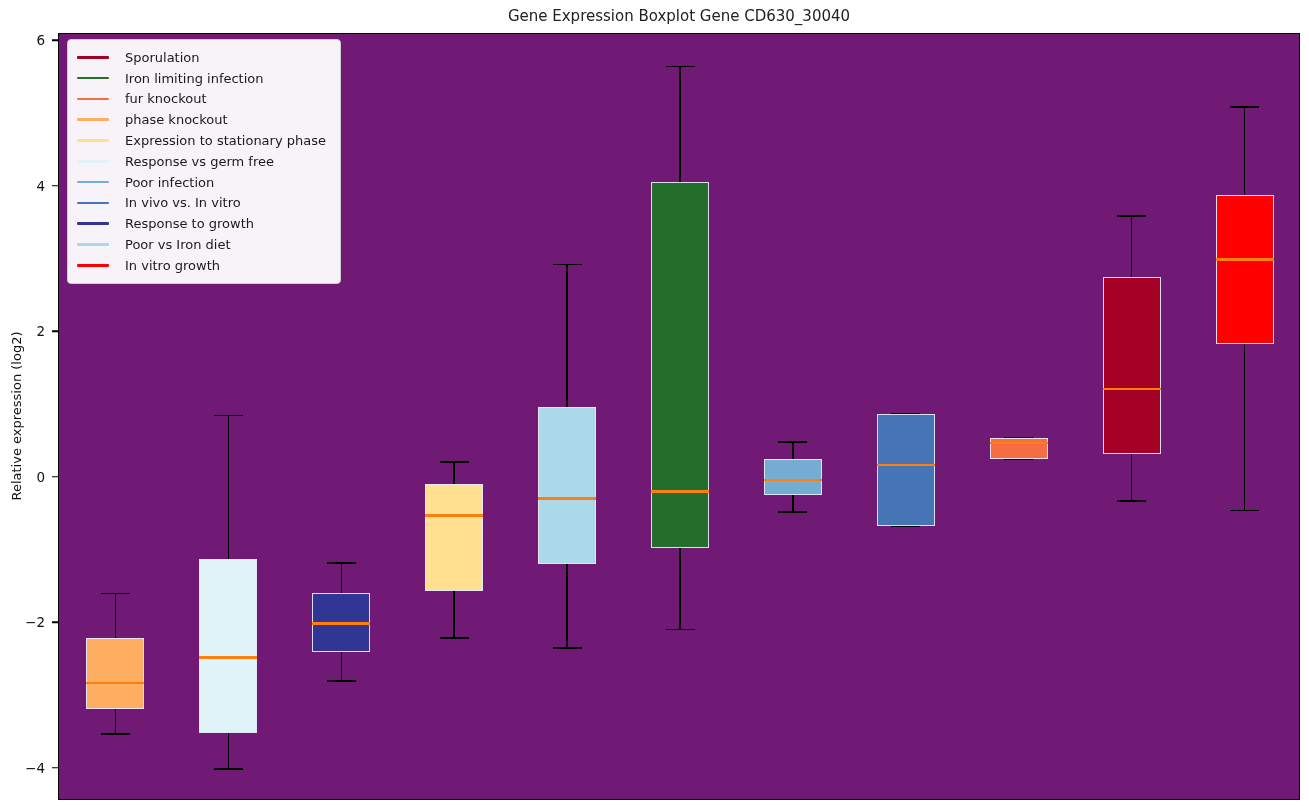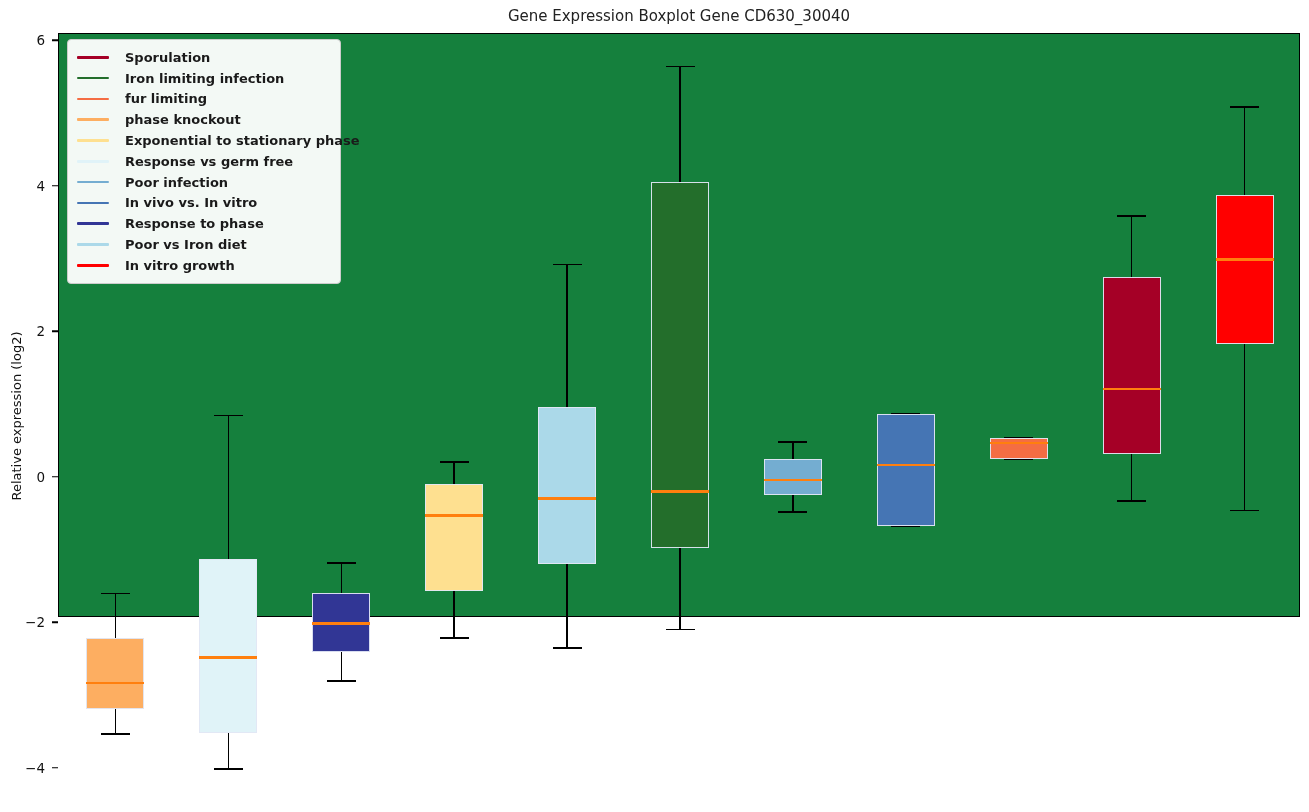--- a/index.html
+++ b/index.html
@@ -1,20 +1,20 @@
 <!DOCTYPE html>
 <html><head>
 <meta charset="utf-8">
 <style>
   html,body{margin:0;padding:0;background:#ffffff;}
   body{width:1309px;height:812px;position:relative;font-family:"DejaVu Sans",sans-serif;color:#1a1a1a;overflow:hidden;}
   .figure{position:absolute;inset:0;background:#fff;}
   .chart-title{position:absolute;left:58px;top:7px;width:1242px;text-align:center;font-size:15px;color:#222;}
   .ylabel{position:absolute;left:16px;top:416px;transform:translate(-50%,-50%) rotate(-90deg);white-space:nowrap;font-size:13px;color:#111;}
-  .plot{position:absolute;left:58px;top:33px;width:1242px;height:584px;border:1.5px solid #000;box-sizing:border-box;background:#15803d;font-weight:bold;}
+  .plot{position:absolute;left:58px;top:33px;width:1242px;height:767px;border:1.5px solid #000;box-sizing:border-box;background:#701a75;}
   .boxes-layer{position:absolute;inset:0;}
   .yticks{position:absolute;left:0;top:33px;width:58px;height:767px;}
   .ytick-mark{position:absolute;right:0;width:6px;height:1.5px;background:#000;transform:translateY(-50%);}
   .ytick-label{position:absolute;right:13px;transform:translateY(-50%);font-size:13.5px;color:#111;white-space:nowrap;}
   .legend{position:absolute;left:8px;top:5px;width:274px;background:rgba(255,255,255,0.95);border:1px solid #cccccc;border-radius:4px;padding:7px 8px 7px 9px;box-sizing:border-box;z-index:5;}
   .legend-item{display:flex;align-items:center;height:20.8px;}
   .legend-swatch{width:32px;height:2.6px;border-radius:1px;margin-right:16px;flex:0 0 32px;}
   .legend-label{font-size:13px;color:#1a1a1a;white-space:nowrap;}
   .whisker{position:absolute;width:1.5px;background:#000;}
   .cap{position:absolute;height:1.5px;background:#000;}
@@ -51,51 +51,51 @@
     <span class="legend-label">Sporulation</span>
   </div>
 
   <div class="legend-item">
     <span class="legend-swatch" style="background: rgb(35, 110, 43);"></span>
     <span class="legend-label">Iron limiting infection</span>
   </div>
 
   <div class="legend-item">
     <span class="legend-swatch" style="background: rgb(244, 109, 67);"></span>
-    <span class="legend-label">fur limiting</span>
+    <span class="legend-label">fur knockout</span>
   </div>
 
   <div class="legend-item">
     <span class="legend-swatch" style="background: rgb(253, 174, 97);"></span>
     <span class="legend-label">phase knockout</span>
   </div>
 
   <div class="legend-item">
     <span class="legend-swatch" style="background: rgb(254, 224, 144);"></span>
-    <span class="legend-label">Exponential to stationary phase</span>
+    <span class="legend-label">Expression to stationary phase</span>
   </div>
 
   <div class="legend-item">
     <span class="legend-swatch" style="background: rgb(224, 243, 248);"></span>
     <span class="legend-label">Response vs germ free</span>
   </div>
 
   <div class="legend-item">
     <span class="legend-swatch" style="background: rgb(116, 173, 209);"></span>
     <span class="legend-label">Poor infection</span>
   </div>
 
   <div class="legend-item">
     <span class="legend-swatch" style="background: rgb(69, 117, 180);"></span>
     <span class="legend-label">In vivo vs. In vitro</span>
   </div>
 
   <div class="legend-item">
     <span class="legend-swatch" style="background: rgb(49, 54, 149);"></span>
-    <span class="legend-label">Response to phase</span>
+    <span class="legend-label">Response to growth</span>
   </div>
 
   <div class="legend-item">
     <span class="legend-swatch" style="background: rgb(171, 217, 233);"></span>
     <span class="legend-label">Poor vs Iron diet</span>
   </div>
 
   <div class="legend-item">
     <span class="legend-swatch" style="background: rgb(255, 0, 0);"></span>
     <span class="legend-label">In vitro growth</span>

